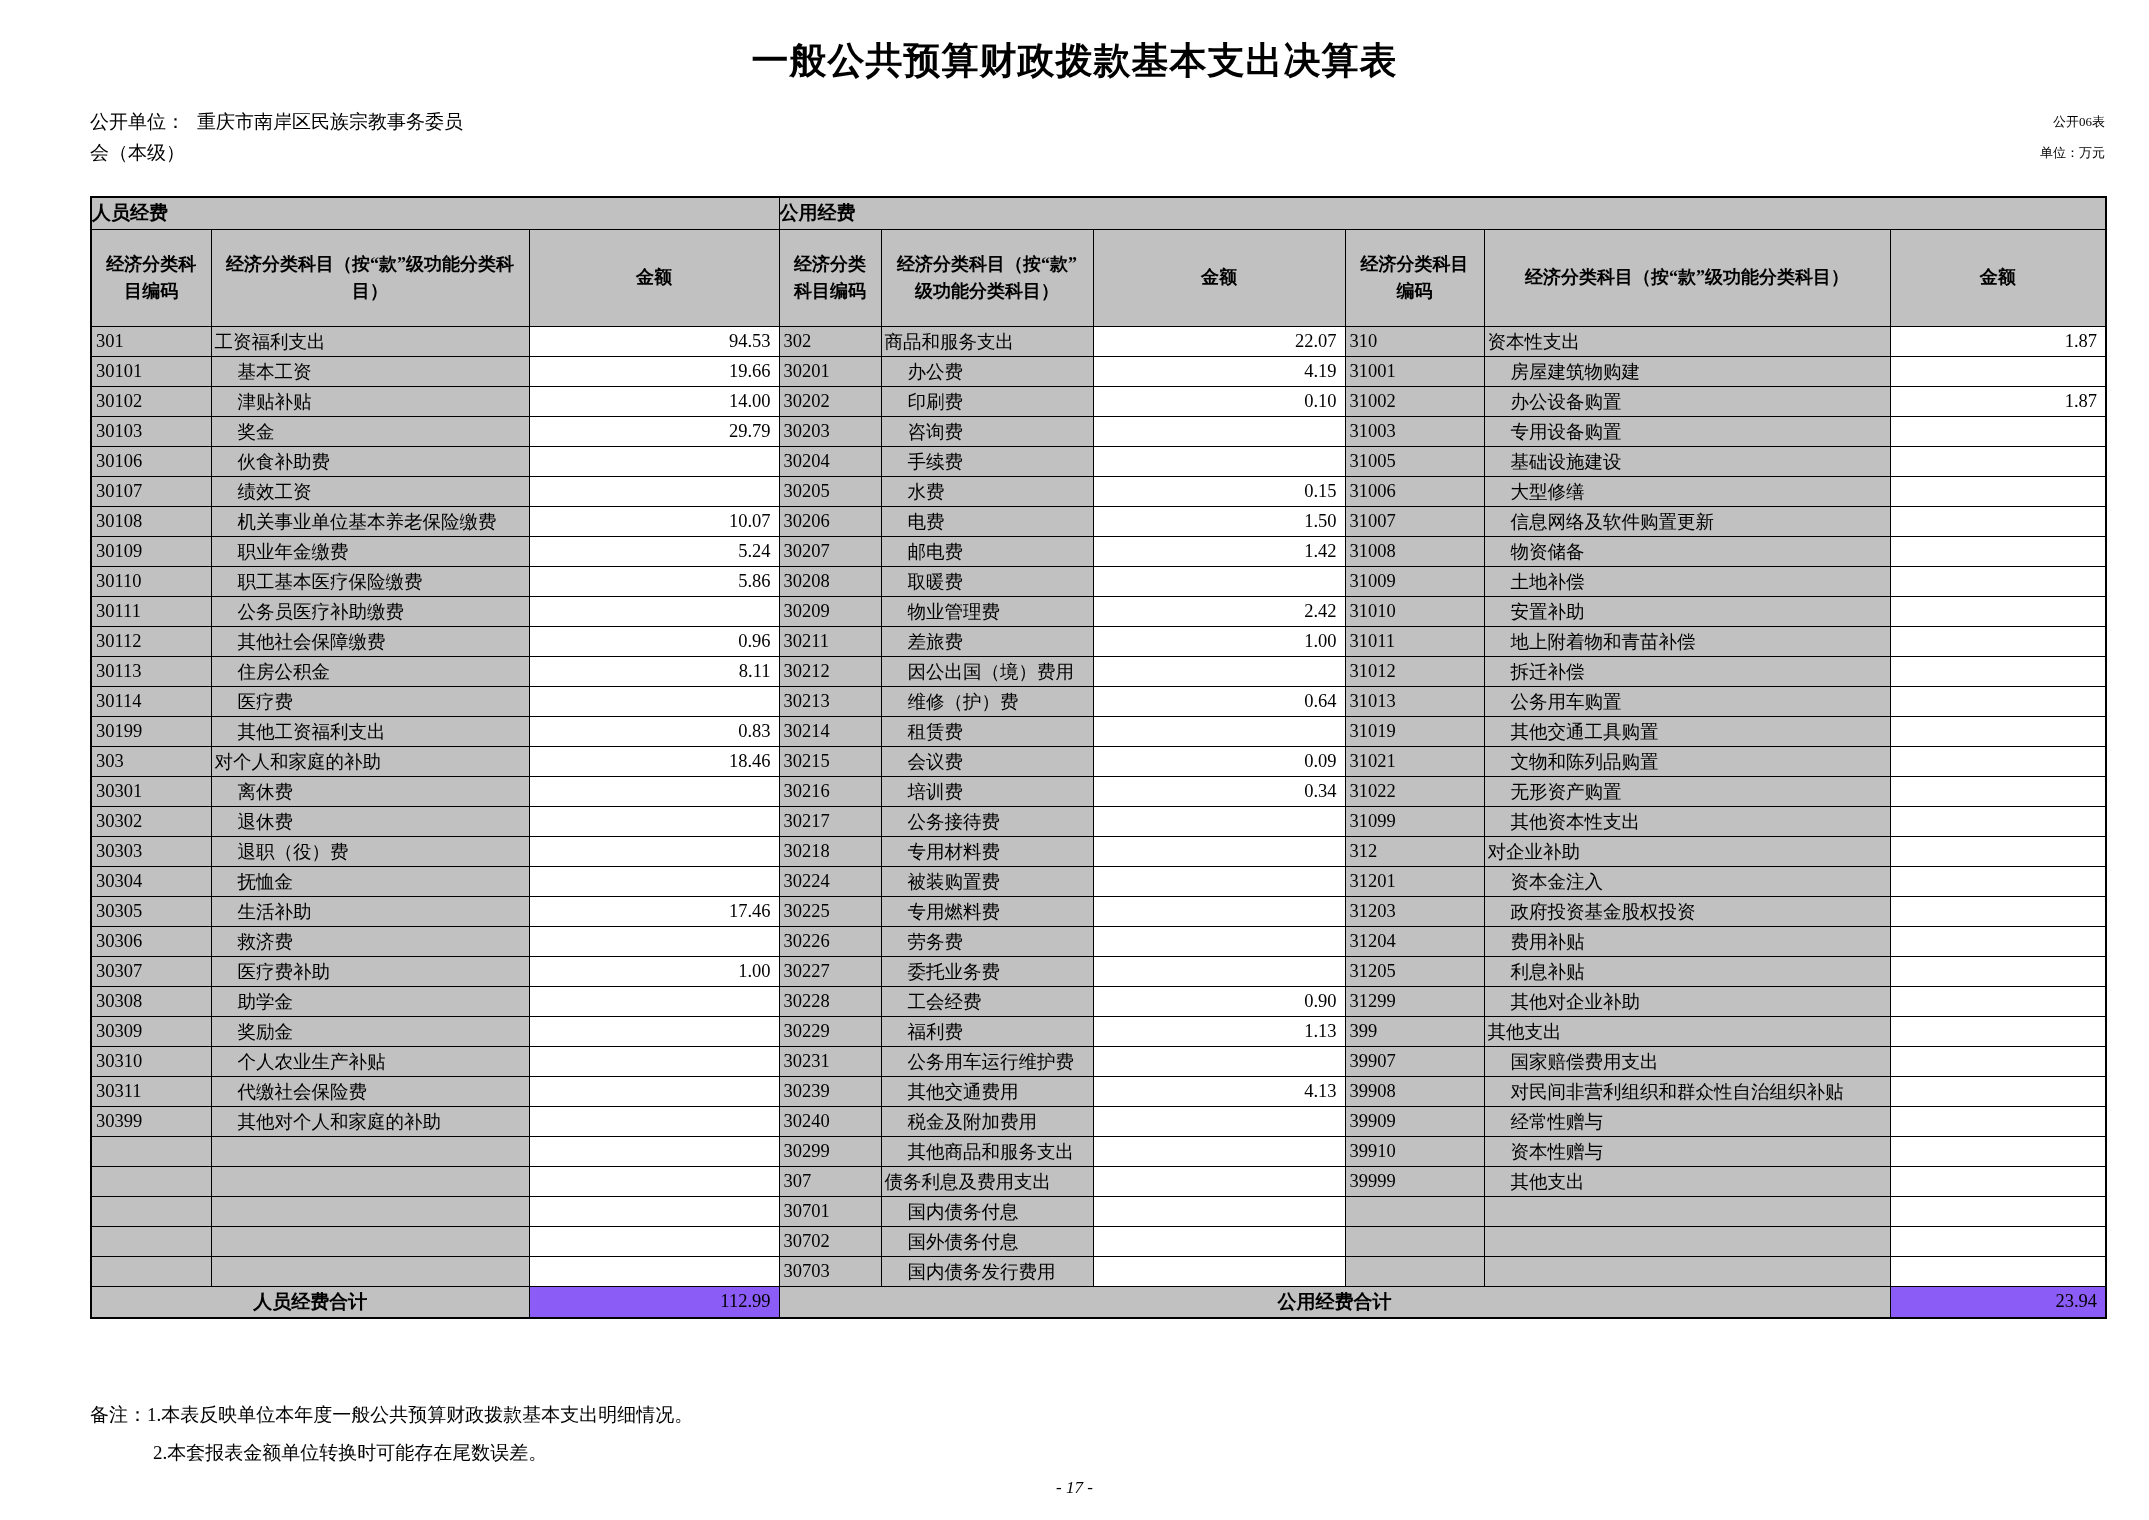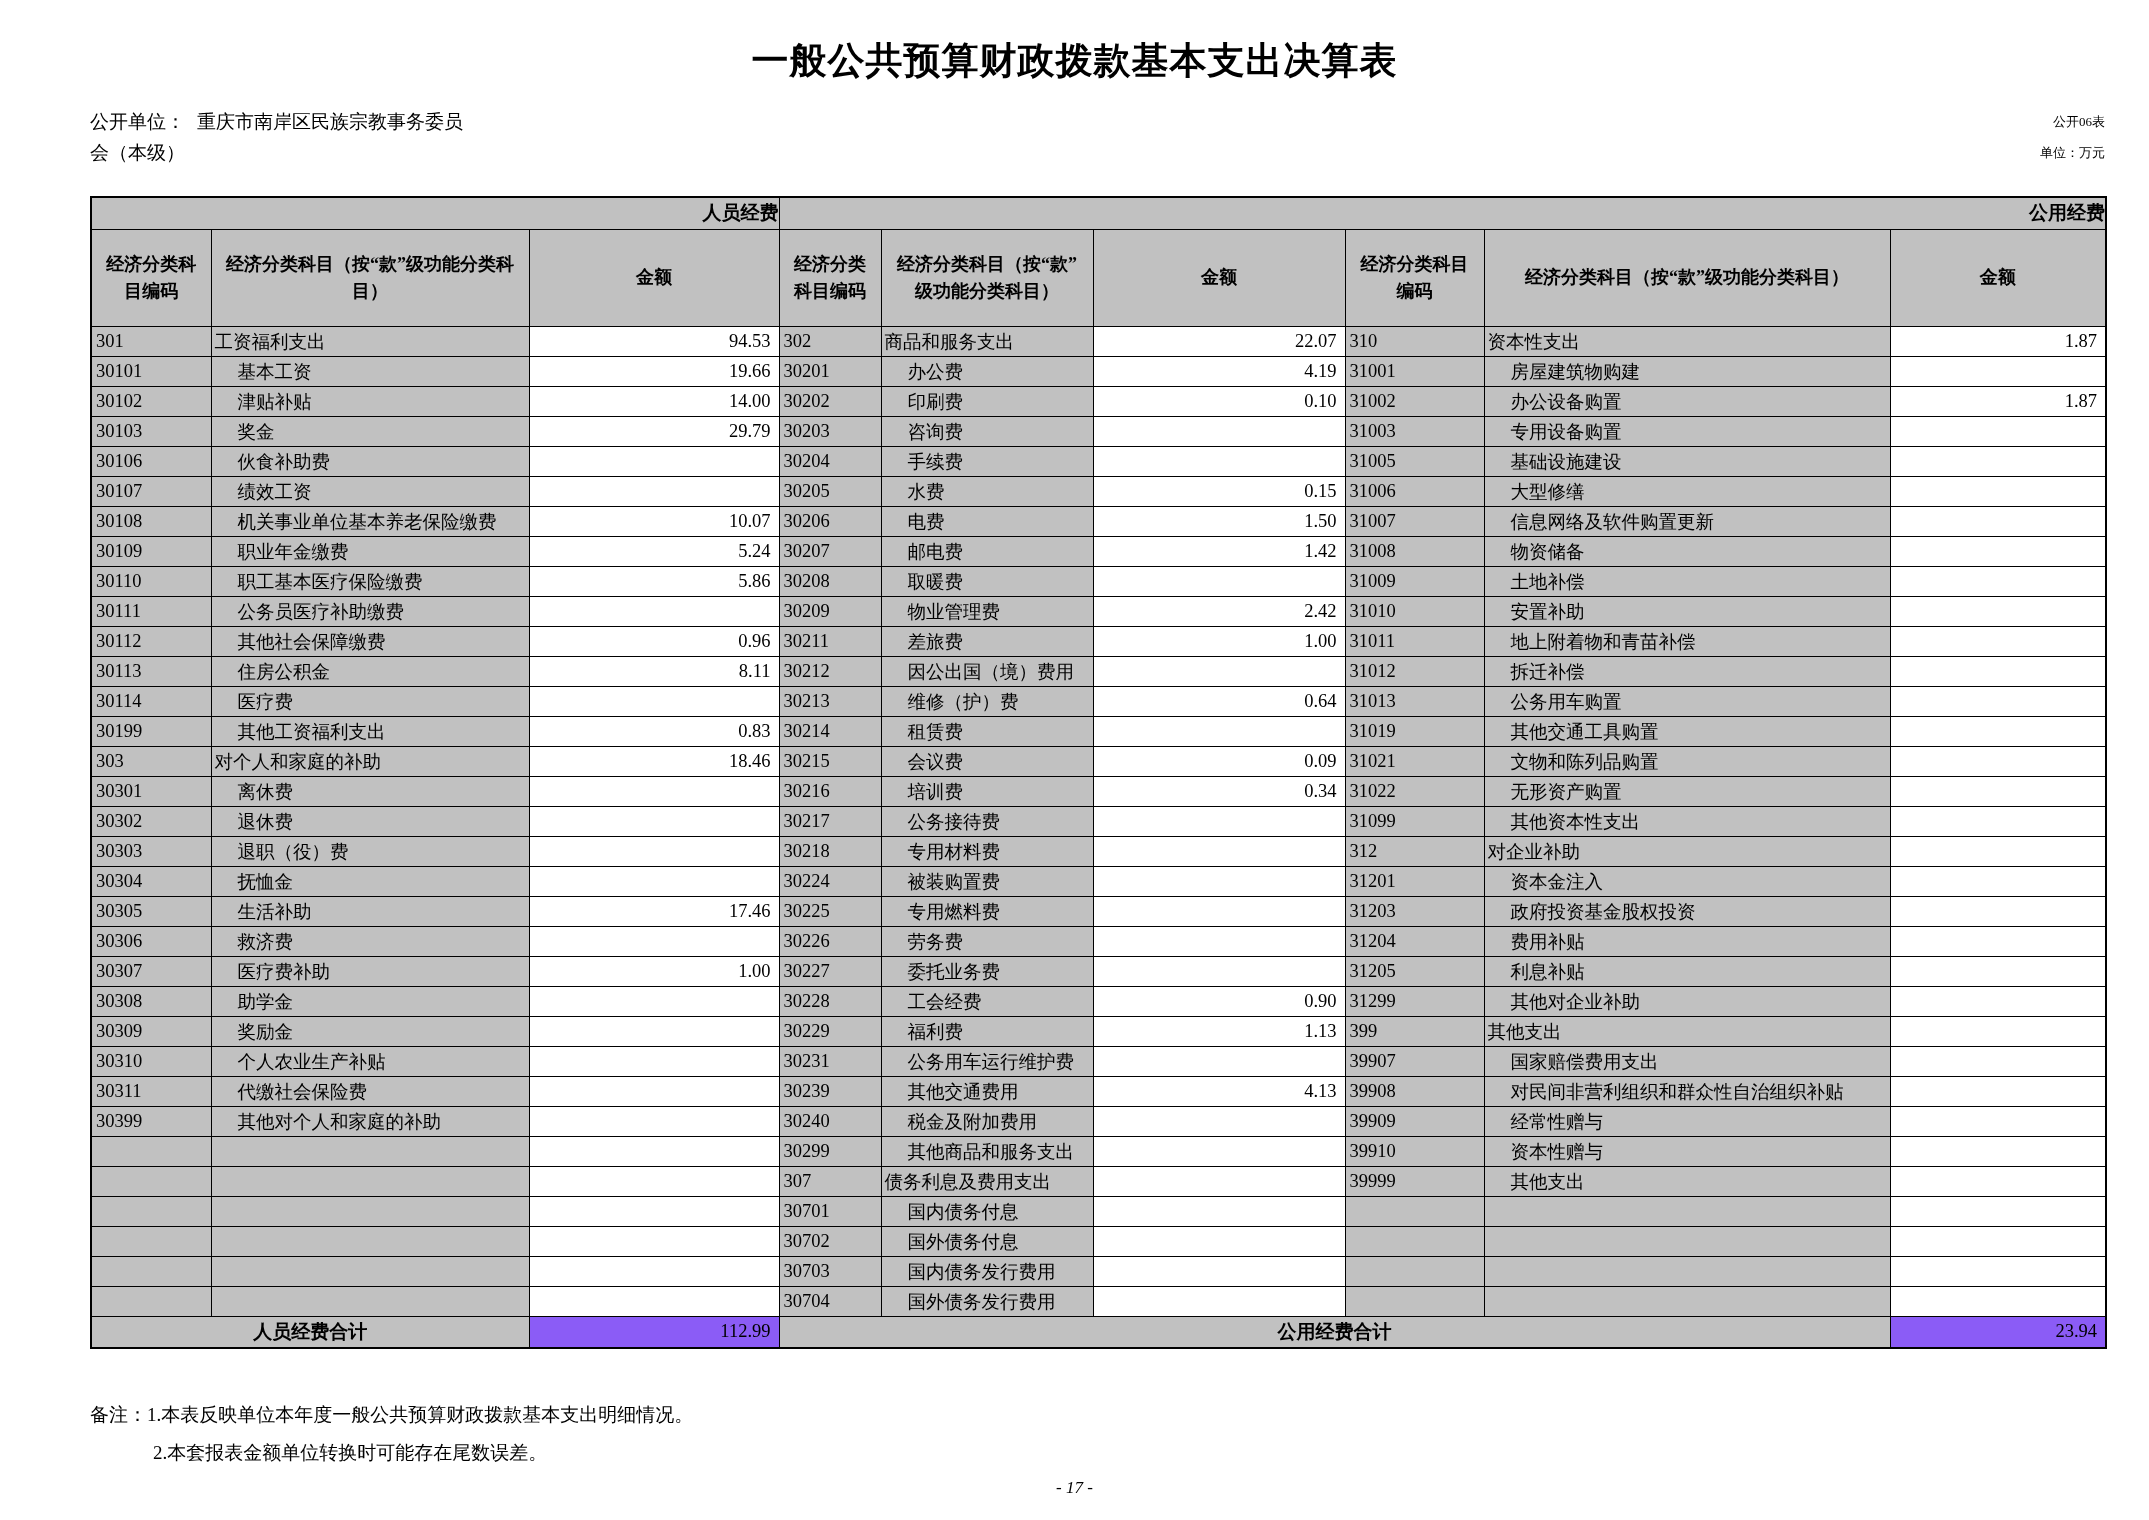--- a/index.html
+++ b/index.html
@@ -22,21 +22,21 @@
     position:absolute; right:44px; top:106px; text-align:right;
     font-size:13px; line-height:31px;
   }
   table.fin {
     position:absolute; left:90px; top:196px; width:2015px;
     border-collapse:collapse; table-layout:fixed;
     font-size:18.5px;
   }
   table.fin td, table.fin th { border:1px solid #000; overflow:hidden; vertical-align:middle; }
   table.fin { border:2px solid #000; }
-  tr.grouphead td { height:32px; background:var(--cell-gray); font-weight:bold; font-size:19px; text-align:right; }
+  tr.grouphead td { height:32px; background:var(--cell-gray); font-weight:bold; font-size:19px; text-align:left; }
   tr.colhead td {
     height:97px; background:var(--cell-gray); font-weight:bold; font-size:18px;
     text-align:center; white-space:pre-line; line-height:27px;
   }
   tr.datarow td { height:30px; white-space:nowrap; }
   td.code { background:var(--cell-gray); padding-left:4px; text-align:left; }
   td.name { background:var(--cell-gray); padding-left:3px; text-align:left; }
   td.name.ind { padding-left:26px; }
   td.amt  { background:#fff; text-align:right; padding-right:8px; }
   tr.totalrow td { height:32px;margin-top:30px; }
@@ -445,31 +445,20 @@
           <td class="code"></td>
           <td class="name"></td>
           <td class="amt"></td>
           <td class="code">30703</td>
           <td class="name ind">国内债务发行费用</td>
           <td class="amt"></td>
           <td class="code"></td>
           <td class="name"></td>
           <td class="amt"></td>
         </tr>
-        <tr class="datarow">
-          <td class="code"></td>
-          <td class="name"></td>
-          <td class="amt"></td>
-          <td class="code">30704</td>
-          <td class="name ind">国外债务发行费用</td>
-          <td class="amt"></td>
-          <td class="code"></td>
-          <td class="name"></td>
-          <td class="amt"></td>
-        </tr>
       </tbody>
     <tbody>
       <tr class="totalrow">
         <td class="lbl" colspan="2">人员经费合计</td>
         <td class="amt">112.99</td>
         <td class="lbl" colspan="5">公用经费合计</td>
         <td class="amt">23.94</td>
       </tr>
     </tbody>
   </table>

